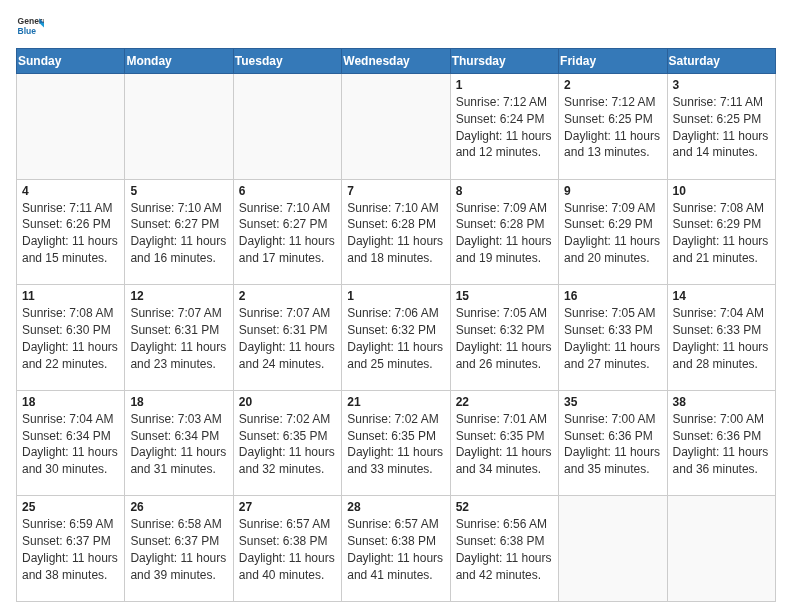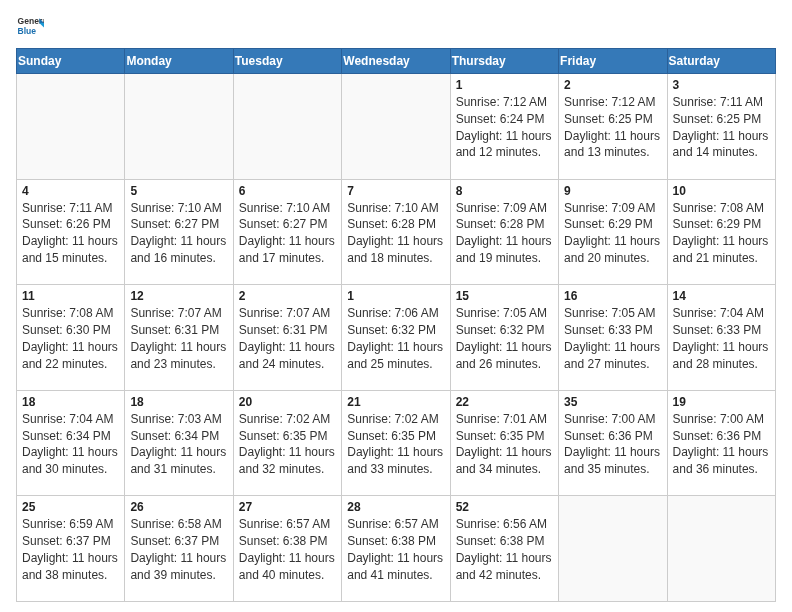--- a/index.html
+++ b/index.html
@@ -214,21 +214,21 @@
           </td>
           <td>
             <span class="day-num">22</span>
             <div class="day-info">Sunrise: 7:01 AM<br>Sunset: 6:35 PM<br>Daylight: 11 hours<br>and 34 minutes.</div>
           </td>
           <td>
             <span class="day-num">35</span>
             <div class="day-info">Sunrise: 7:00 AM<br>Sunset: 6:36 PM<br>Daylight: 11 hours<br>and 35 minutes.</div>
           </td>
           <td>
-            <span class="day-num">19</span>
+            <span class="day-num">38</span>
             <div class="day-info">Sunrise: 7:00 AM<br>Sunset: 6:36 PM<br>Daylight: 11 hours<br>and 36 minutes.</div>
           </td>
         </tr>
         <tr>
           <td>
             <span class="day-num">25</span>
             <div class="day-info">Sunrise: 6:59 AM<br>Sunset: 6:37 PM<br>Daylight: 11 hours<br>and 38 minutes.</div>
           </td>
           <td>
             <span class="day-num">26</span>

